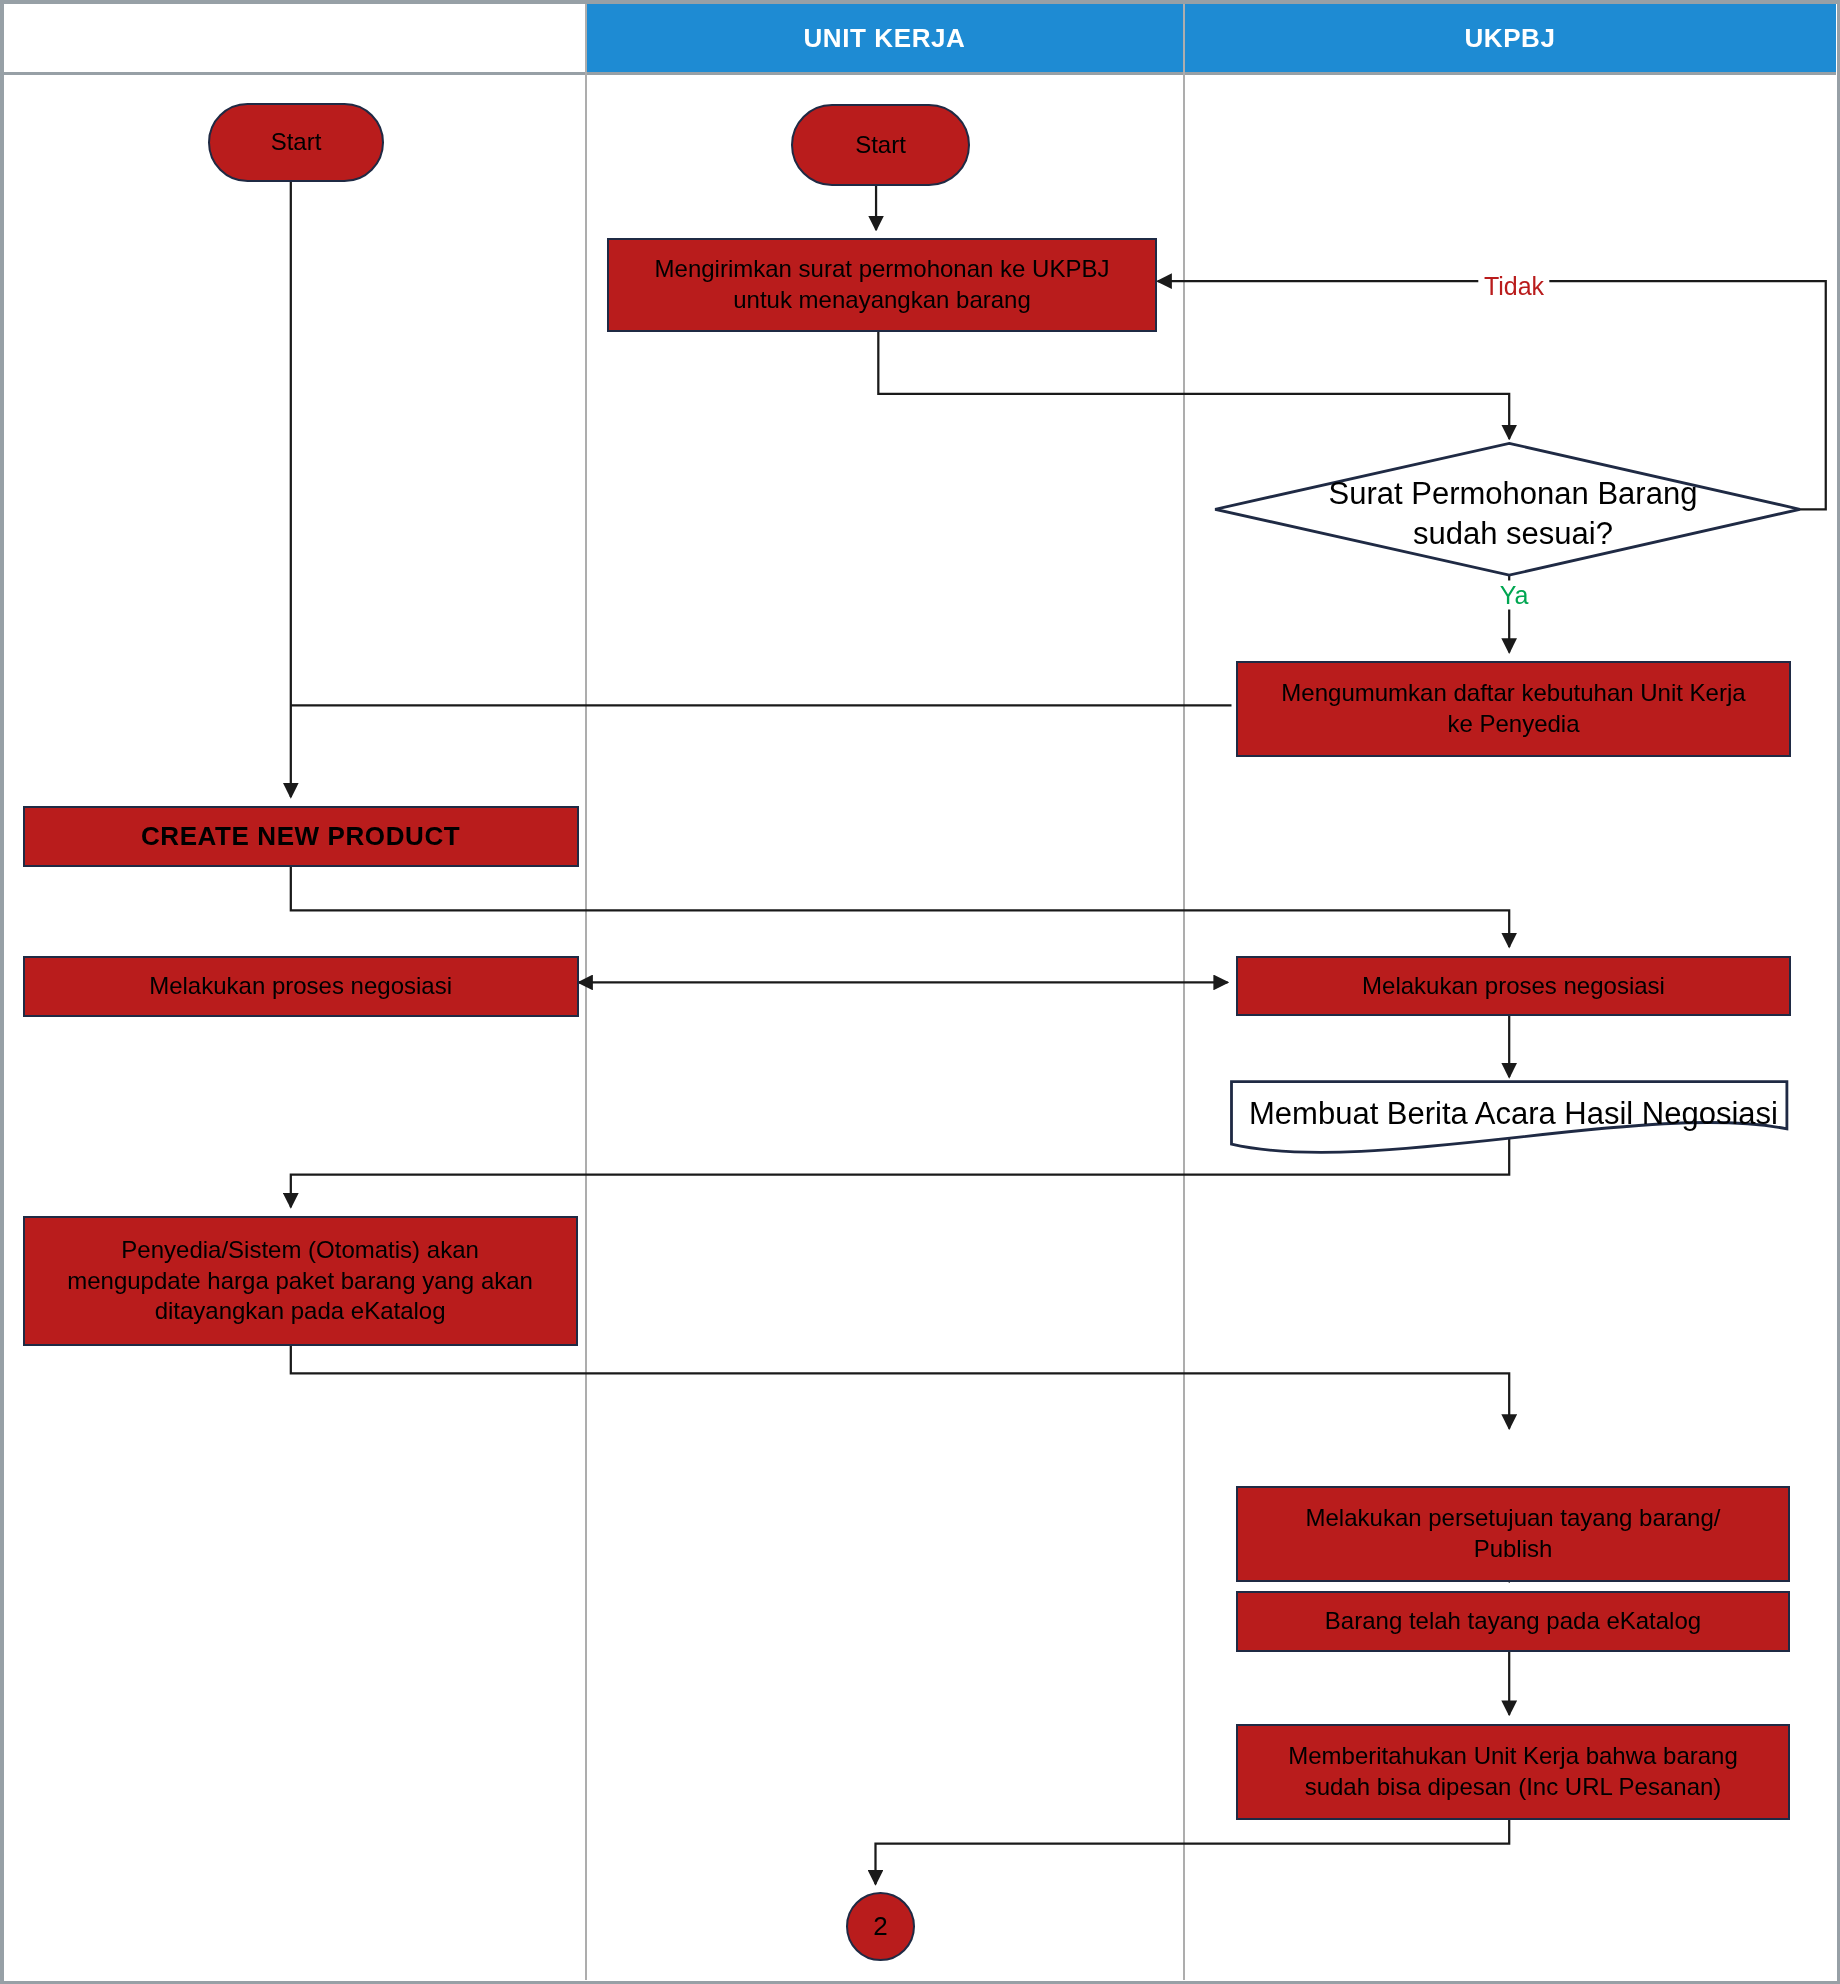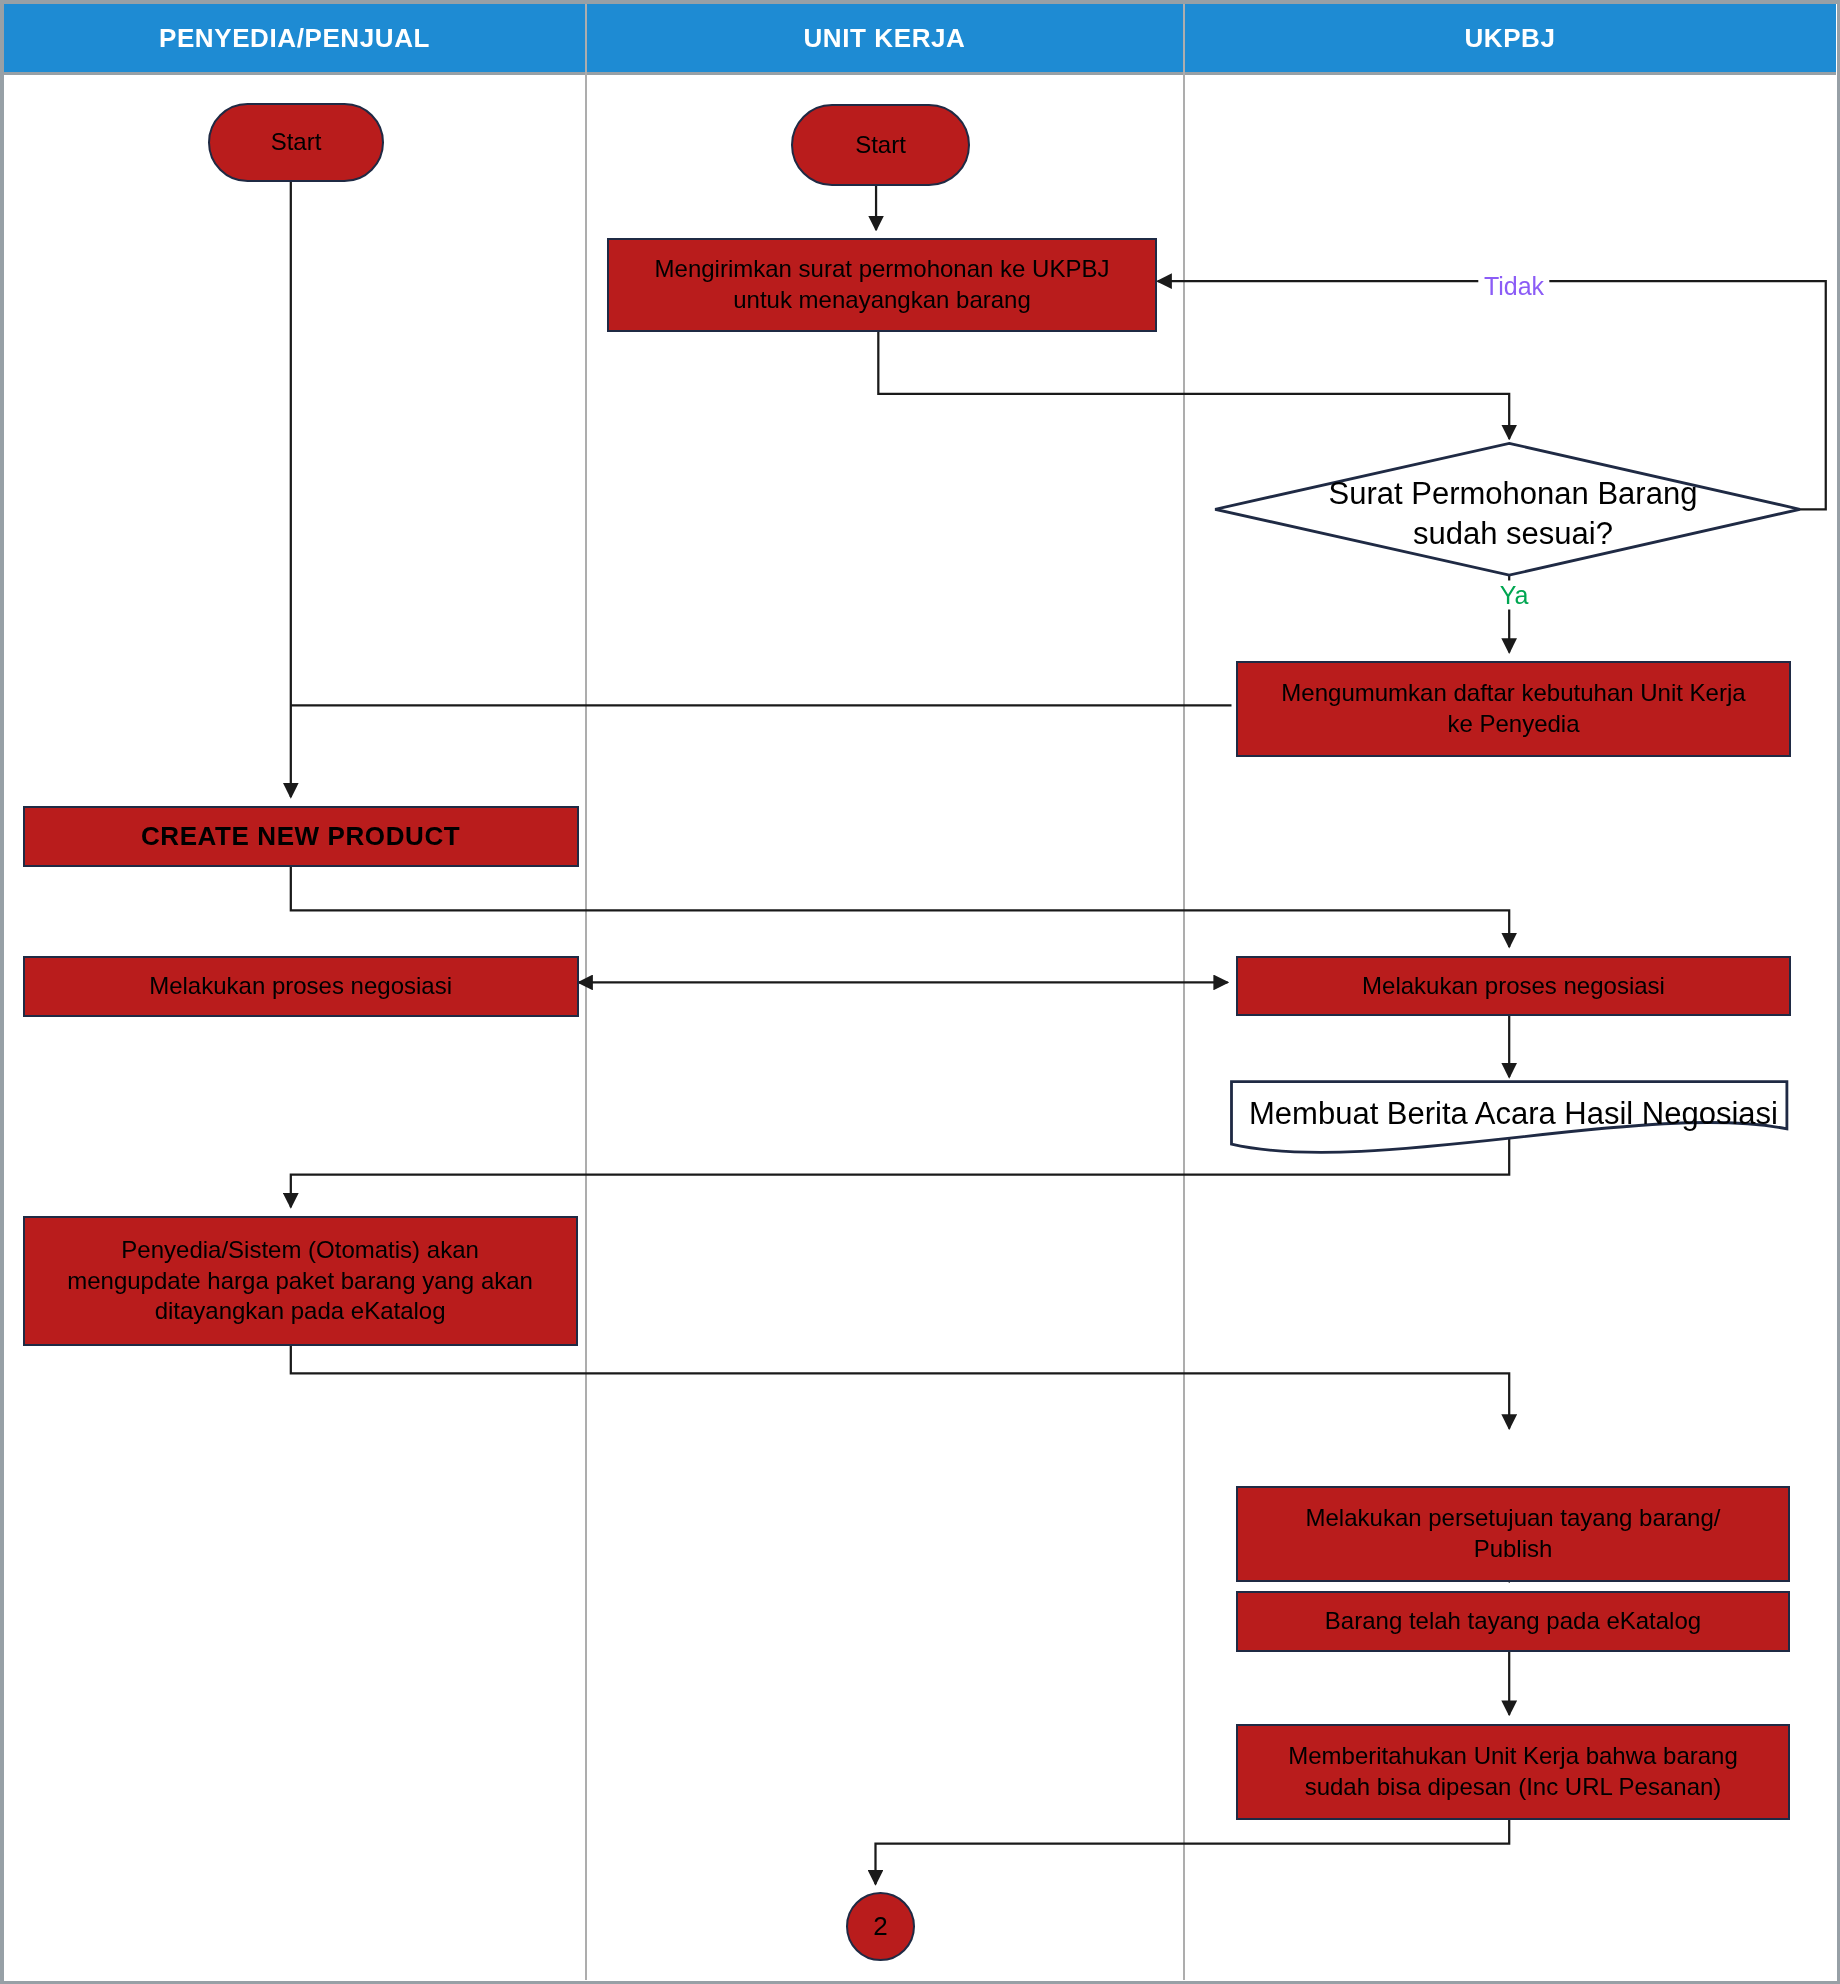--- a/index.html
+++ b/index.html
@@ -42,29 +42,28 @@
   .overlay-label{
     position:absolute;border:none;background:transparent;z-index:4;
     display:flex;align-items:center;justify-content:center;
     text-align:center;color:#000;font-size:31px;line-height:1.28;white-space:pre-line;
   }
   .edge-label{
     position:absolute;transform:translate(-50%,-50%);
     background:#fff;padding:0 5.6px;
     font-size:25px;z-index:5;white-space:nowrap;
   }
-  .edge-label.no{color:#8b5cf6;}
+  .edge-label.no{color:#b91c1c;}
   .edge-label.yes{color:#00A651;}
 </style>
 </head>
 <body>
 
 <div id="canvas">
 
-  <div class="lane-header" style="left:0;width:581px;">PENYEDIA/PENJUAL</div>
   <div class="lane-header" style="left:1180px;width:652px;">UKPBJ</div>
   <div class="lane-header" style="left:581px;width:599px;">UNIT KERJA</div>
   <div class="header-underline"></div>
 
   <div class="lane-divider" style="left:581px;"></div>
   <div class="lane-divider" style="left:1179px;"></div>
 
   <svg id="wires" width="1832" height="1976" viewBox="8 8 3252 3508">
     <defs>
       <marker id="arr" viewBox="0 0 10 10" refX="9" refY="5" markerWidth="7" markerHeight="7" orient="auto-start-reverse">

